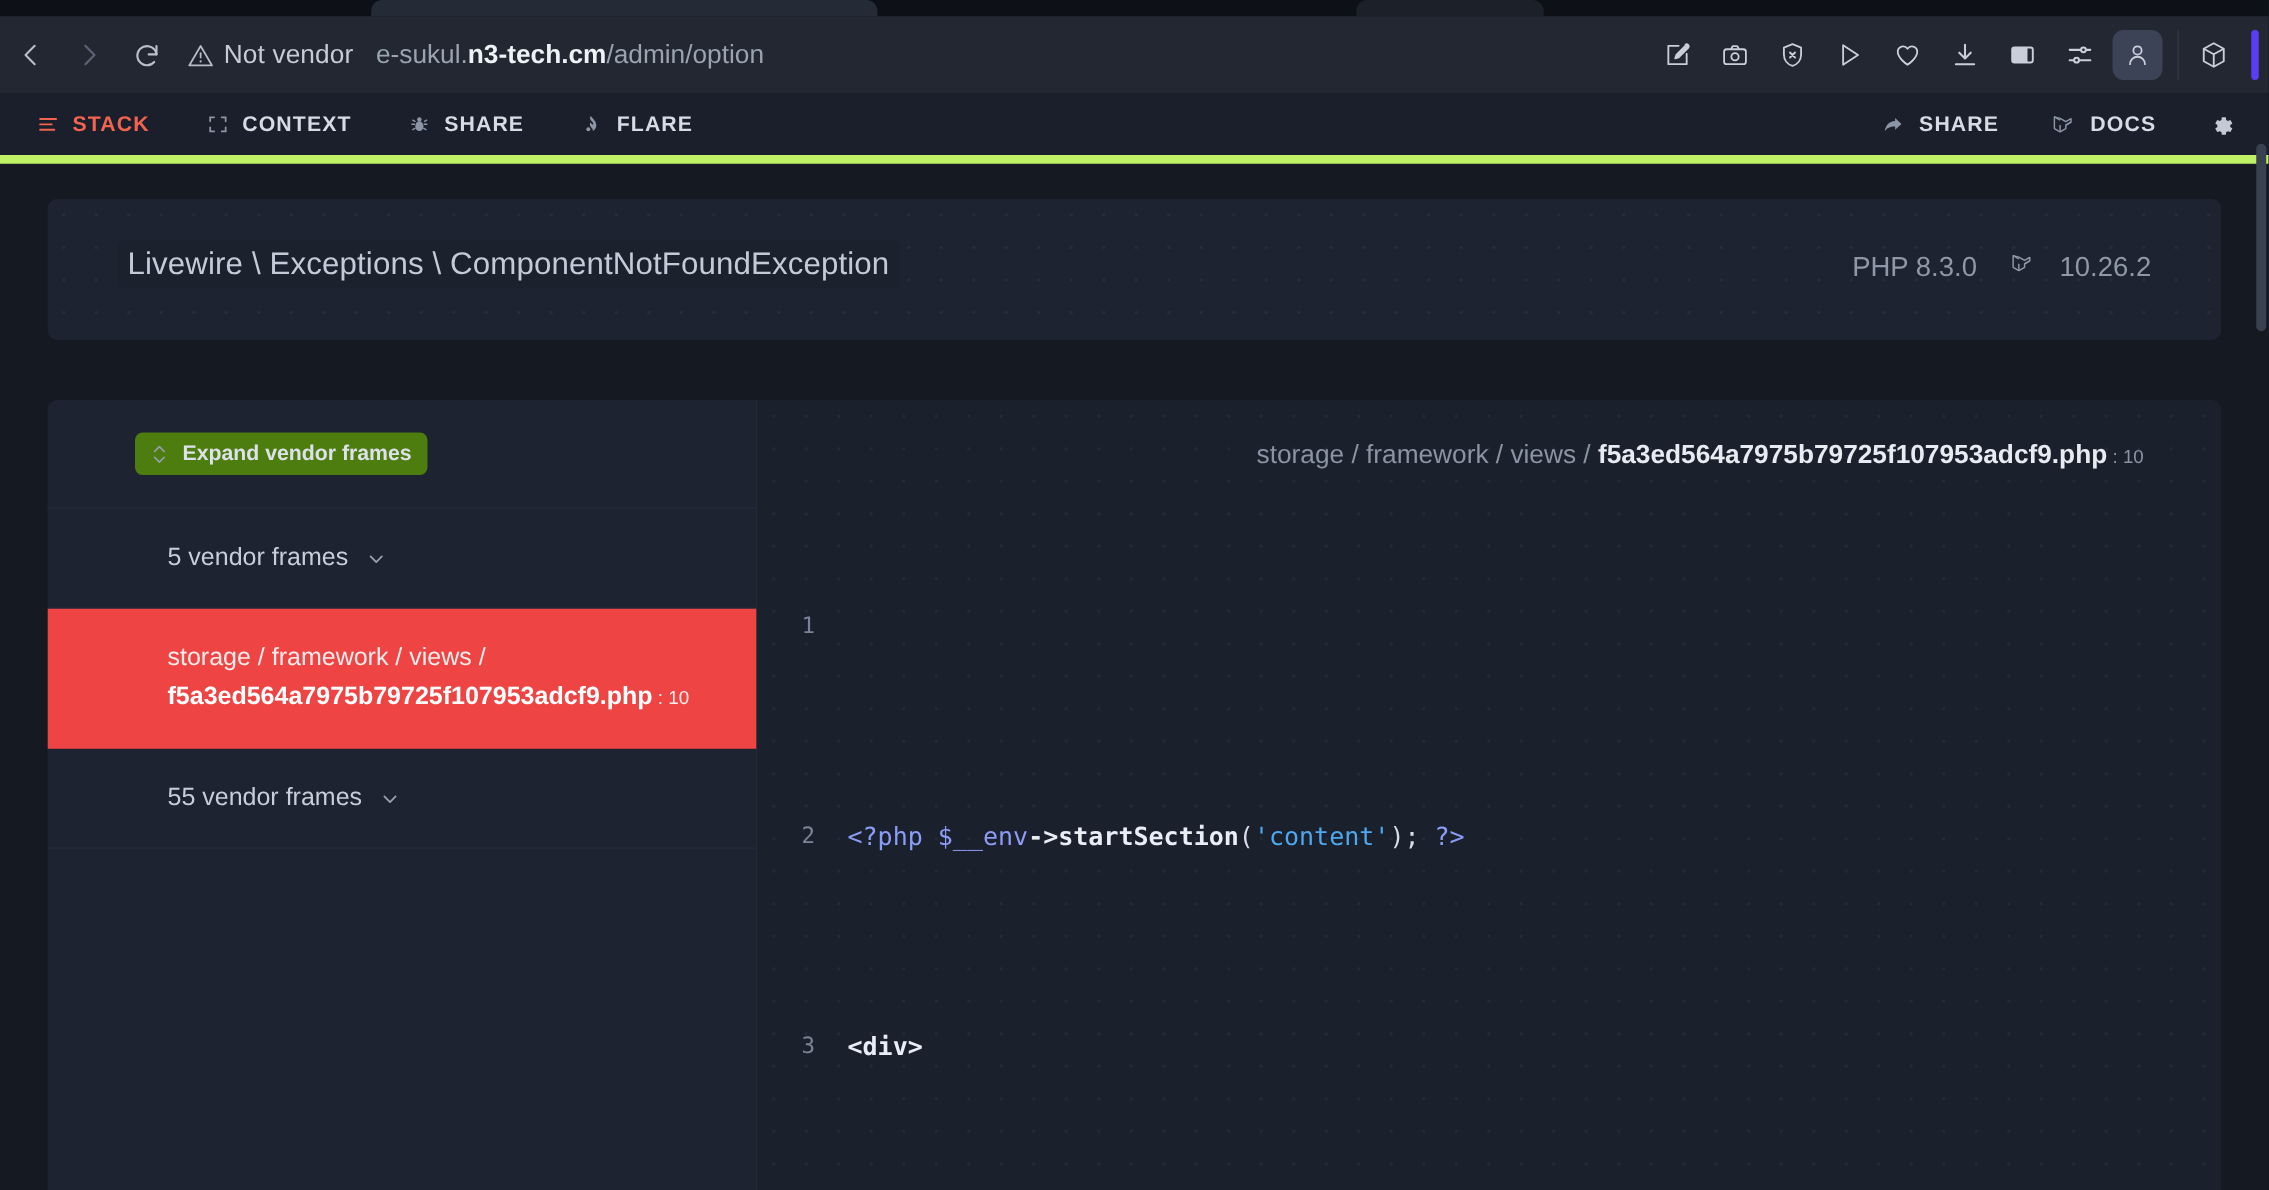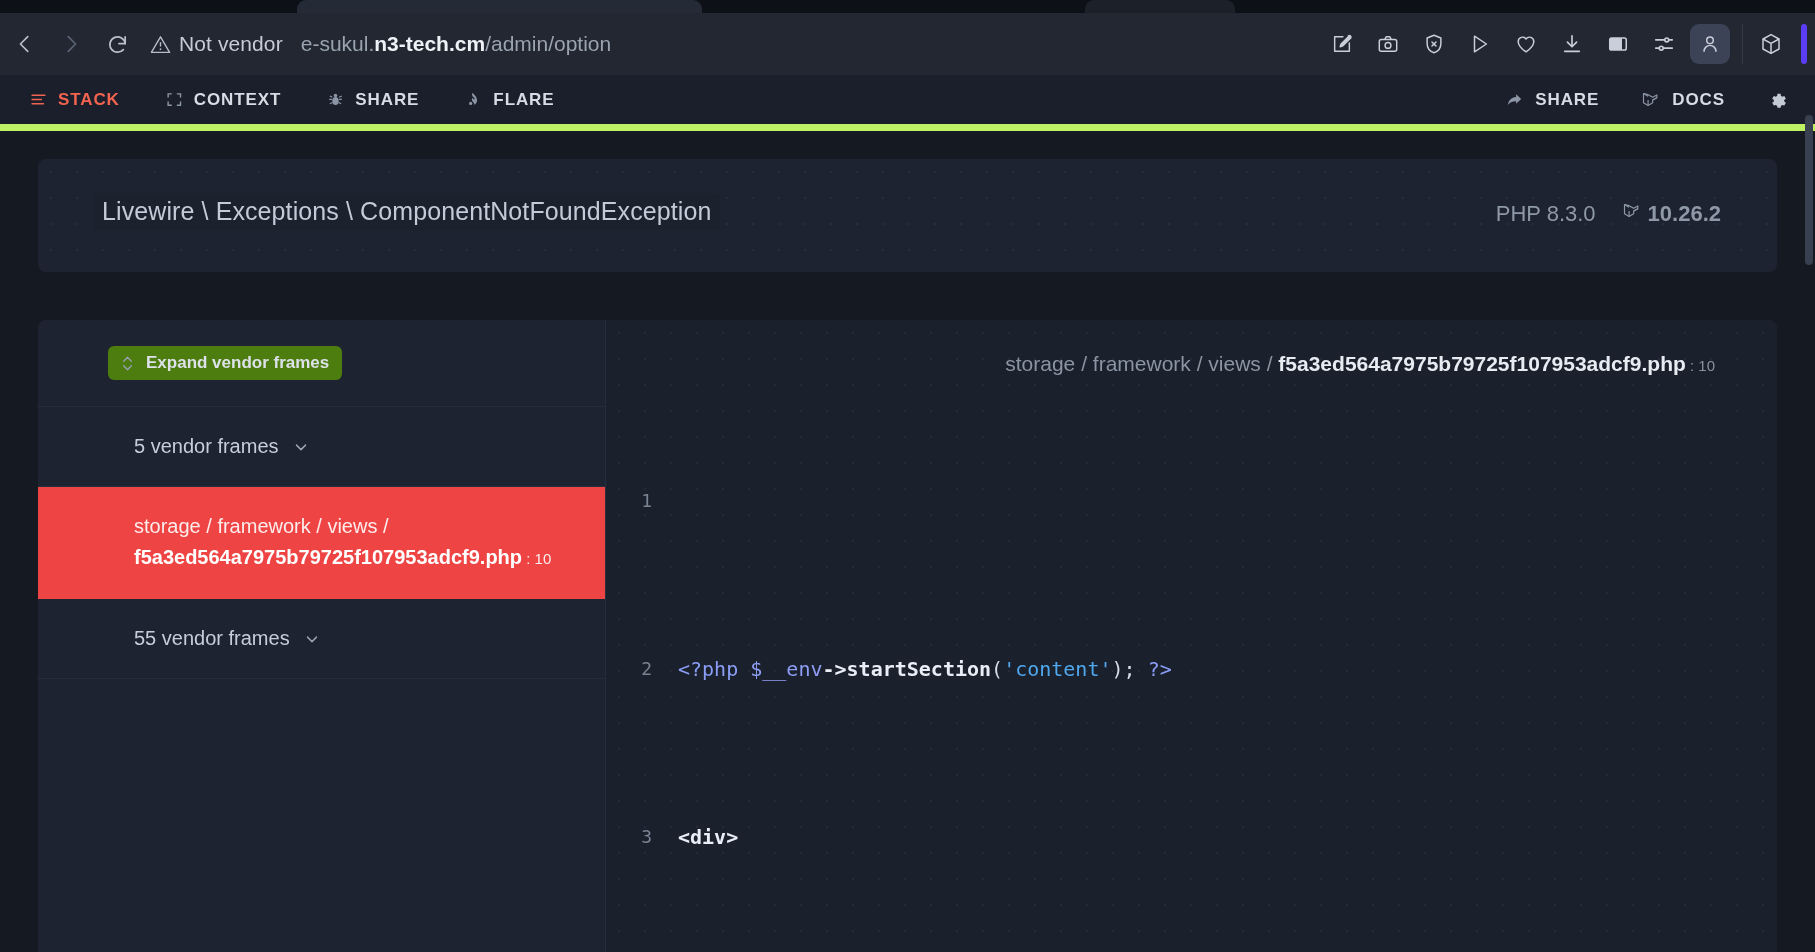--- a/index.html
+++ b/index.html
@@ -127,21 +127,21 @@
   .err-msg {
     margin-top: 40px;
     font-size: 33px; font-weight: 700; color: #f4f6fa;
     letter-spacing: -.2px;
   }
   .versions {
     position: absolute; right: 56px; top: 42px;
     display: flex; align-items: center; gap: 26px;
     font-size: 22px; color: #8f98a6;
   }
-  .versions .laravel { display: flex; align-items: flex-start; gap: 6px; font-weight: bold; }
+  .versions .laravel { display: flex; align-items: flex-start; gap: 20px; }
 
   
   .trace {
     margin-top: 48px;
     display: flex;
     background: #1d2330;
     border-radius: 8px 8px 0 0;
     overflow: hidden;
     min-height: 520px;
   }

